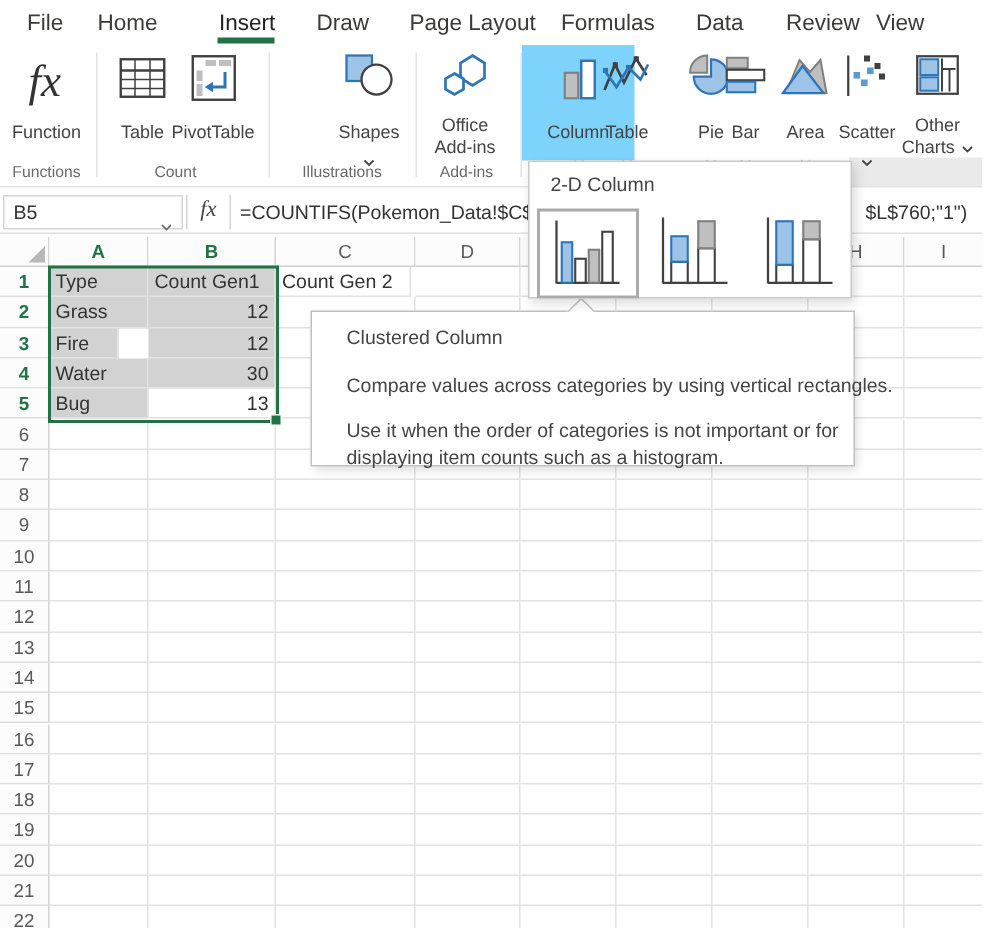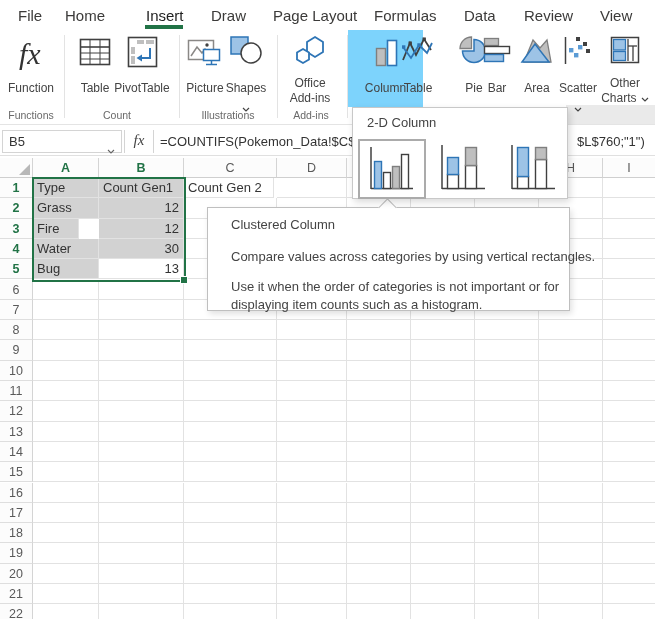--- a/index.html
+++ b/index.html
@@ -60,21 +60,21 @@
 
   <div class="menubar">
     <span class="mtab" style="left:18px">File</span>
     <span class="mtab" style="left:65px">Home</span>
     <span class="mtab active" style="left:146px">Insert</span>
     <span class="mtab" style="left:211px">Draw</span>
     <span class="mtab" style="left:273px">Page Layout</span>
     <span class="mtab" style="left:374px">Formulas</span>
     <span class="mtab" style="left:464px">Data</span>
     <span class="mtab" style="left:524px">Review</span>
-    <span class="mtab" style="left:600px">View</span>
+    <span class="mtab" style="left:584px">View</span>
     <div class="mtab-underline"></div>
   </div>
 
   <div class="ribbon">
     <div class="rdiv" style="left:64px"></div>
     <div class="rdiv" style="left:179px"></div>
     <div class="rdiv" style="left:277px"></div>
     <div class="rdiv" style="left:347px"></div>
     <div class="charts-gray"></div>
 
@@ -109,33 +109,20 @@
           <line x1="3.5" y1="13" x2="32.5" y2="13" stroke="#404040" stroke-width="1.6"></line>
           <line x1="3.5" y1="19" x2="32.5" y2="19" stroke="#404040"></line>
           <line x1="3.5" y1="25" x2="32.5" y2="25" stroke="#404040"></line>
           <line x1="13" y1="5.5" x2="13" y2="30.5" stroke="#404040"></line>
           <line x1="23" y1="5.5" x2="23" y2="30.5" stroke="#404040"></line>
         </svg>
       </span>
       <span class="lbl">Table</span>
     </div>
 
-    <div class="rbtn" style="left:183px;width:44px">
-      <span class="ico">
-        <svg width="38" height="40" viewBox="0 0 38 40">
-          <rect x="2.5" y="6.5" width="25" height="19" fill="#fff" stroke="#8a8886" stroke-width="1.5"></rect>
-          <circle cx="21" cy="11" r="1.7" fill="#404040"></circle>
-          <path d="M5 22 L11 13 L16 19 L19 15 L22 19" fill="none" stroke="#8a8886" stroke-width="1.5"></path>
-          <rect x="17.5" y="15.5" width="16" height="11" fill="#fff" stroke="#2E75B6" stroke-width="1.5"></rect>
-          <line x1="25.5" y1="26.5" x2="25.5" y2="30" stroke="#2E75B6" stroke-width="1.5"></line>
-          <line x1="20" y1="30.5" x2="31" y2="30.5" stroke="#2E75B6" stroke-width="1.5"></line>
-        </svg>
-      </span>
-      <span class="lbl">Picture</span>
-    </div>
 
     <div class="rbtn" style="left:224px;width:44px">
       <span class="ico">
         <svg width="36" height="40" viewBox="0 0 36 40">
           <rect x="3" y="3" width="17" height="17" fill="#9DC3E6" stroke="#2E75B6" stroke-width="1.5"></rect>
           <circle cx="23" cy="19" r="10" fill="#fff" stroke="#404040" stroke-width="1.5"></circle>
         </svg>
       </span>
       <span class="lbl">Shapes</span>
       <span class="chev">

